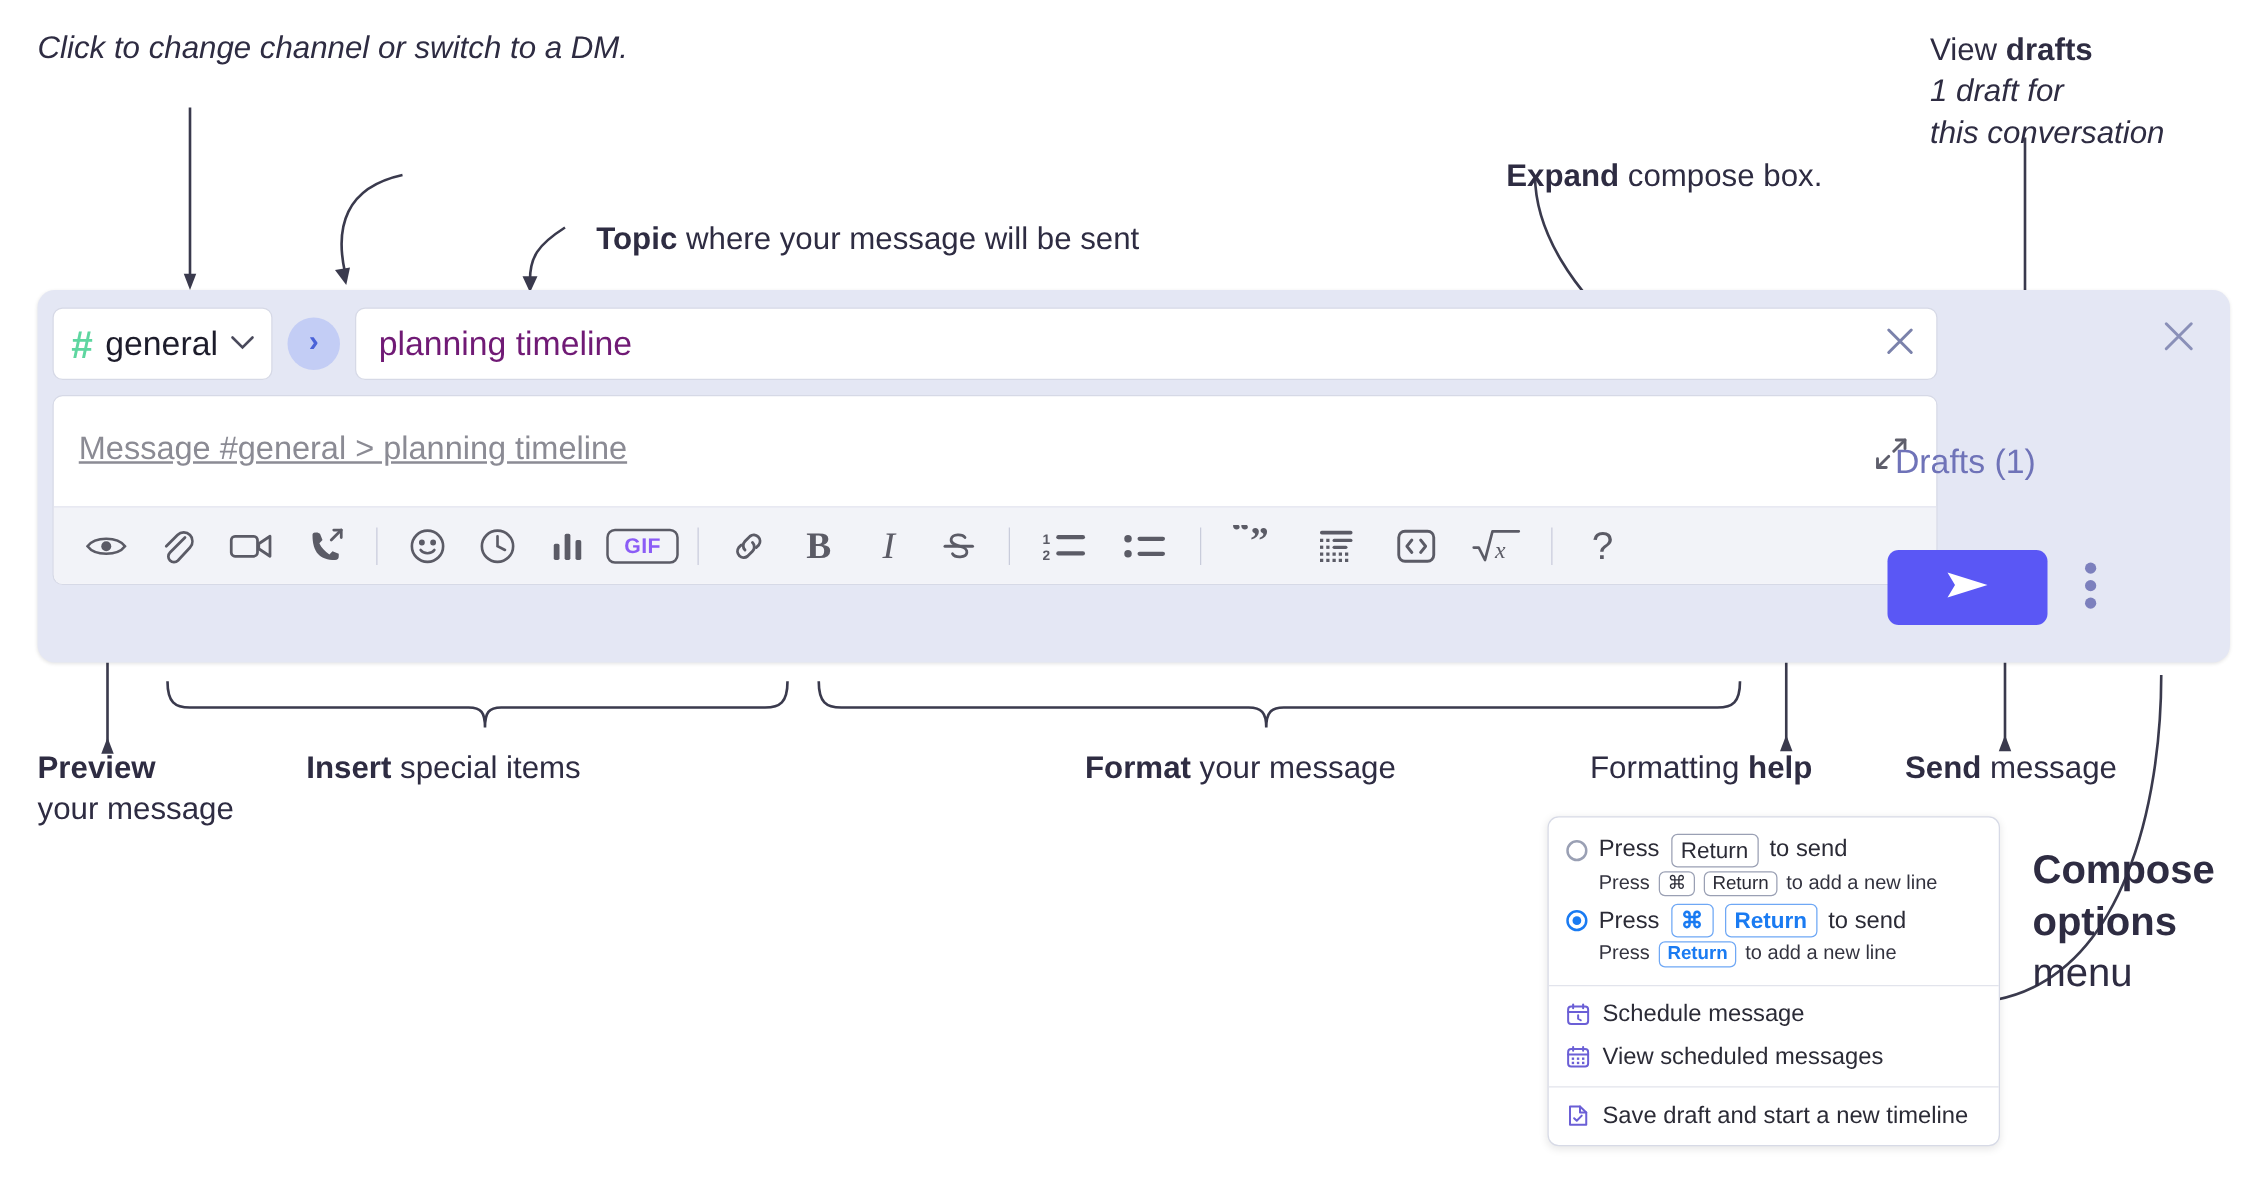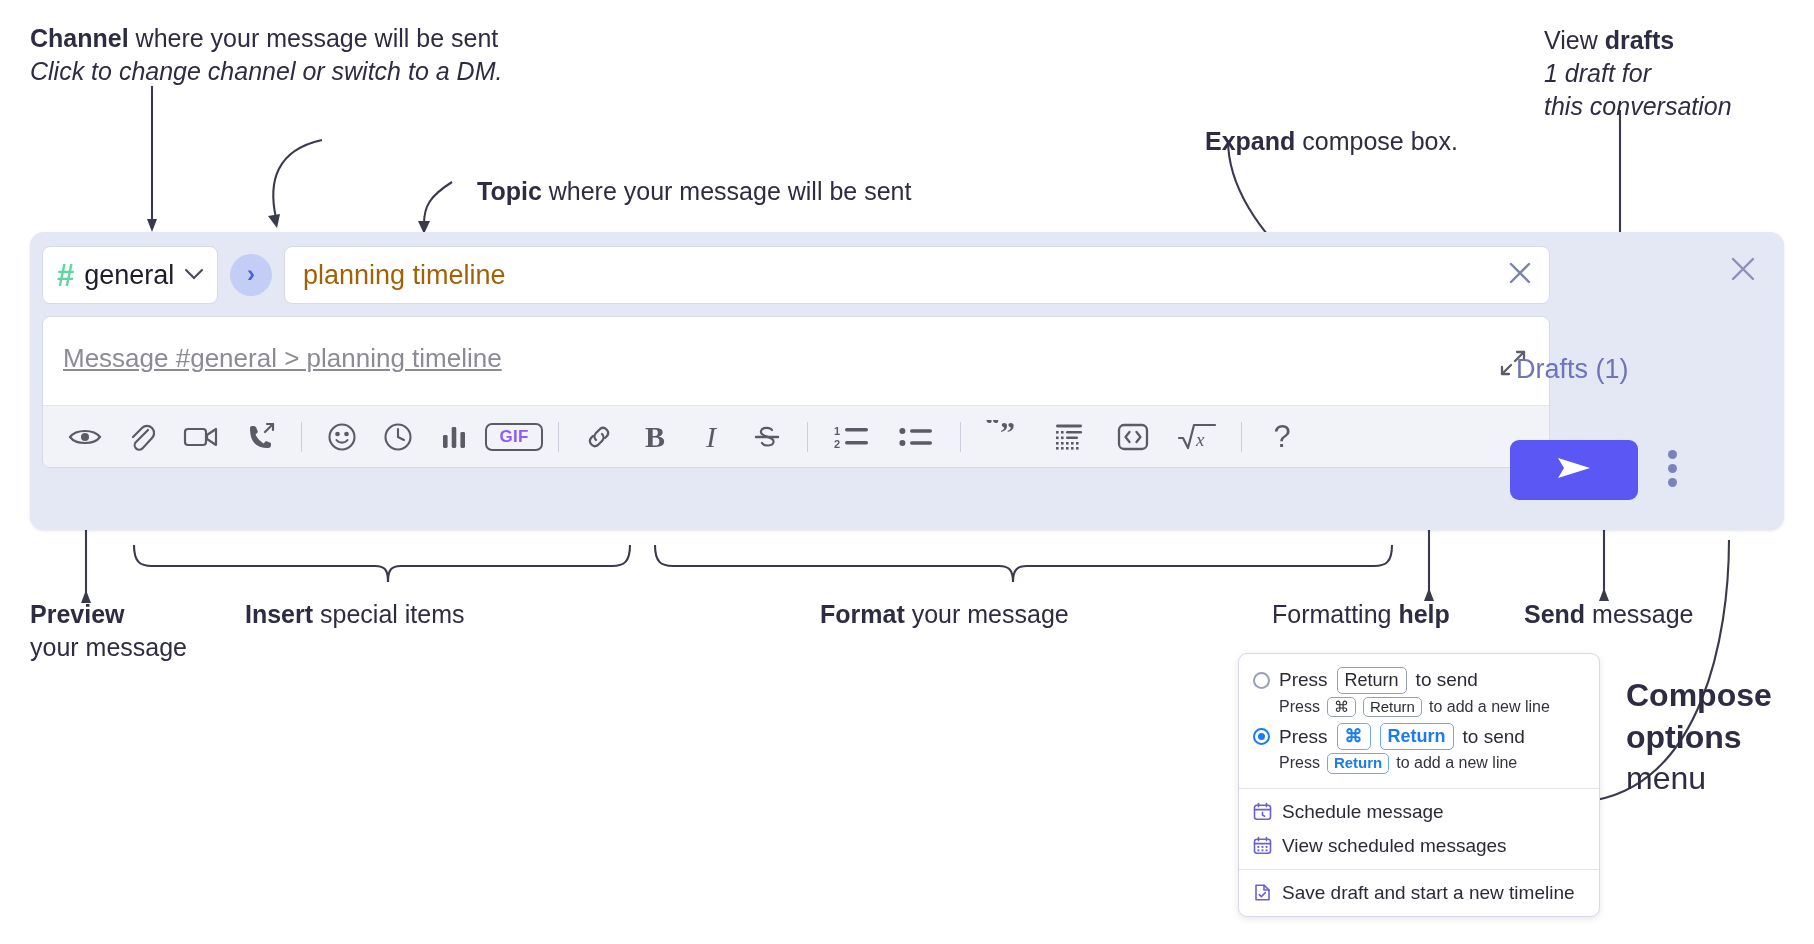--- a/index.html
+++ b/index.html
@@ -40,21 +40,21 @@
   .go-btn{
     width:42px;height:42px;border-radius:50%;background:#c3cdf5;
     display:flex;align-items:center;justify-content:center;flex:0 0 auto;
   }
   .go-btn span{color:#4a62d8;font-size:24px;font-weight:700;line-height:1;
     transform:translateY(-1px);}
   .topic-field{
     flex:1;height:58px;background:#fff;border:1px solid #d6d9e6;border-radius:8px;
     display:flex;align-items:center;padding:0 14px 0 18px;box-sizing:border-box;
   }
-  .topic-val{font-size:27px;color:#a16207;}
+  .topic-val{font-size:27px;color:#701a75;}
   .topic-clear{margin-left:auto;color:#7b82ab;}
 
   .msgbox{
     margin-top:10px;background:#fff;border:1px solid #d6d9e6;border-radius:8px;
     overflow:hidden;
   }
   .msg-area{height:88px;position:relative;}
   .msg-ph{
     position:absolute;left:20px;top:26px;font-size:26px;color:#8b8b94;text-decoration:underline;
   }
@@ -167,21 +167,20 @@
 
     <g fill="none" stroke="#3a3a4d" stroke-width="2.1">
       <path d="M134,545 C134,562 140,566 152,566 L375,566 C385,566 388,570 388,582
                C388,570 391,566 401,566 L612,566 C624,566 630,562 630,545"></path>
       <path d="M655,545 C655,562 661,566 673,566 L999,566 C1009,566 1013,570 1013,582
                C1013,570 1017,566 1027,566 L1374,566 C1386,566 1392,562 1392,545"></path>
     </g>
   </svg>
 
   <div class="anno anno-lg" style="left:30px;top:22px;">
-    <div><b>Channel</b><span> where your message will be sent</span></div>
     <div class="ital">Click to change channel or switch to a DM.</div>
   </div>
 
 
   <div class="anno anno-lg" style="left:477px;top:175px;">
     <b>Topic</b><span> where your message will be sent</span>
   </div>
 
   <div class="anno anno-lg" style="left:1205px;top:125px;">
     <b>Expand</b><span> compose box.</span>
@@ -195,21 +194,21 @@
 
   <div class="anno anno-lg" style="left:30px;top:598px;">
     <div><b>Preview</b></div>
     <div>your message</div>
   </div>
 
   <div class="anno anno-lg" style="left:245px;top:598px;">
     <b>Insert</b><span> special items</span>
   </div>
 
-  <div class="anno anno-lg" style="left:820px;top:598px;">
+  <div class="anno anno-lg" style="left:868px;top:598px;">
     <b>Format</b><span> your message</span>
   </div>
 
   <div class="anno anno-lg" style="left:1272px;top:598px;">
     <span>Formatting </span><b>help</b>
   </div>
 
   <div class="anno anno-lg" style="left:1524px;top:598px;">
     <b>Send</b><span> message</span>
   </div>

